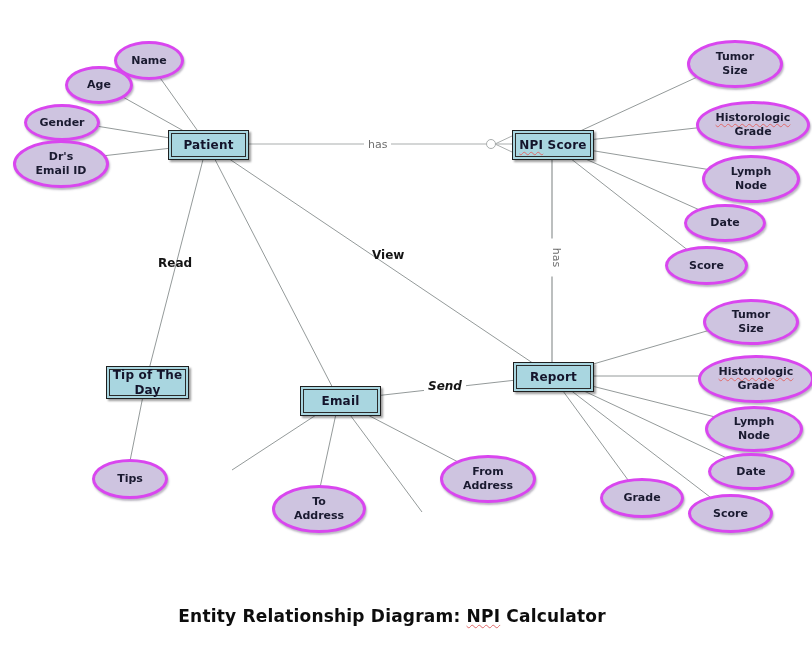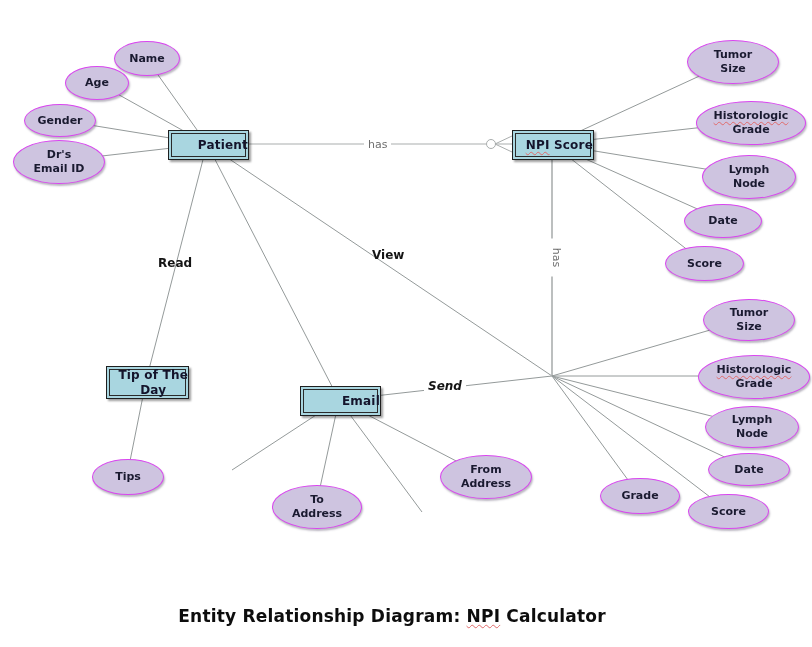--- a/index.html
+++ b/index.html
@@ -6,29 +6,29 @@
   .canvas{
     position:relative;width:812px;height:647px;background:#ffffff;overflow:hidden;
     font-family:"DejaVu Sans","Liberation Sans",sans-serif;
   }
   .wires{position:absolute;left:0;top:0;z-index:0;}
 
   .entity{
     position:absolute;z-index:2;
     background:#a9d6e0;border:1px solid #1f1f1f;
     box-shadow:inset 0 0 0 2px #a9d6e0, inset 0 0 0 3px #2a2a2a, 1.5px 1.5px 2px rgba(0,0,0,.38);
-    display:flex;align-items:center;justify-content:flex-end;
+    display:flex;align-items:center;justify-content:center;
   }
   .elabel{
     font-size:12px;font-weight:bold;color:#14142b;text-align:center;
     white-space:pre-line;line-height:1.18;letter-spacing:.2px;
   }
   .attr{
     position:absolute;z-index:1;
-    background:#cec4e0;border:1px solid #d946ef;border-radius:50%;
+    background:#cec4e0;border:3px solid #d946ef;border-radius:50%;
     box-shadow:1px 2px 2px rgba(60,50,80,.35);
     display:flex;align-items:center;justify-content:center;
   }
   .alabel{
     font-size:11px;font-weight:bold;color:#1a1a30;text-align:center;
     white-space:pre-line;line-height:1.25;
   }
   .block{display:block;}
   .rel{
     position:absolute;z-index:3;font-size:12px;font-weight:bold;color:#141414;
@@ -119,20 +119,23 @@
 
   <div class="entity" style="left:106px;top:366px;width:81px;height:31px">
     <span class="elabel">Tip of The
 Day</span>
   </div>
 
   <div class="entity" style="left:300px;top:386px;width:79px;height:28px">
     <span class="elabel">Email</span>
   </div>
 
+  <div class="entity" style="left:513px;top:362px;width:79px;height:28px">
+    <span class="elabel">Report</span>
+  </div>
 
   <div class="attr" style="left:114px;top:41px;width:64px;height:33px">
     <span class="alabel">Name</span>
   </div>
   <div class="attr" style="left:65px;top:66px;width:62px;height:32px">
     <span class="alabel">Age</span>
   </div>
   <div class="attr" style="left:24px;top:104px;width:70px;height:31px">
     <span class="alabel">Gender</span>
   </div>

